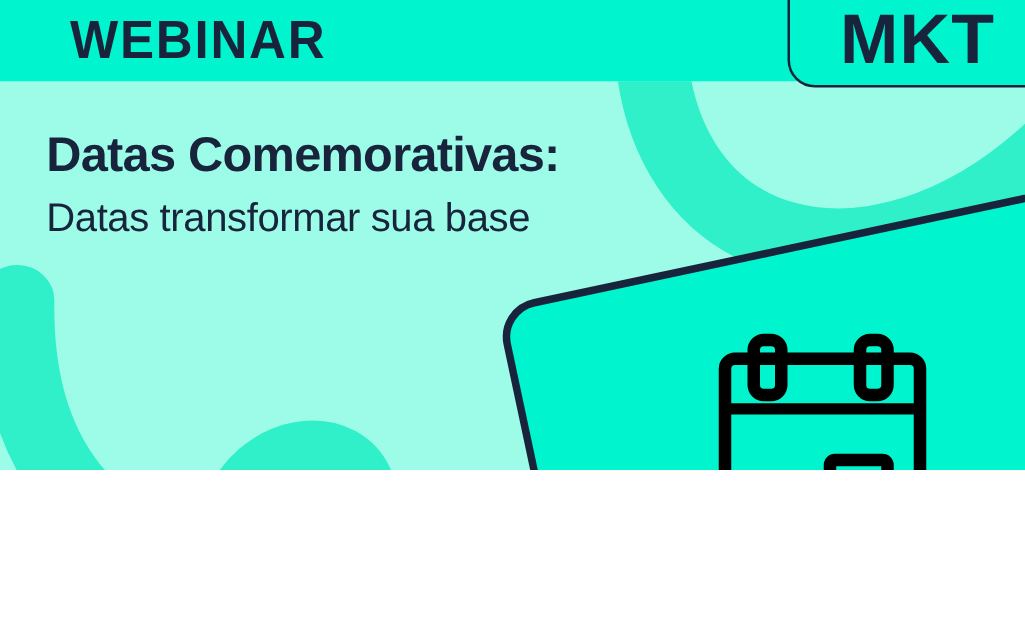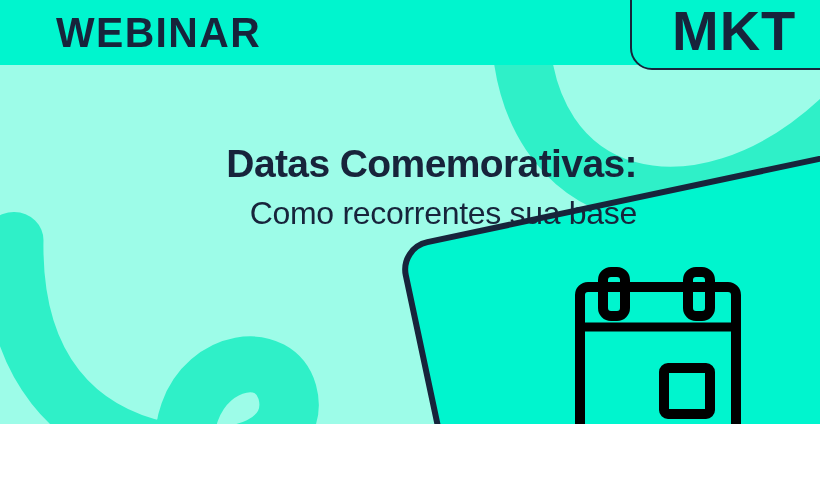--- a/index.html
+++ b/index.html
@@ -7,24 +7,23 @@
     margin: 0;
     padding: 0;
     background: #ffffff;
   }
   body {
     font-family: "Liberation Sans", sans-serif;
   }
   #banner {
     position: relative;
     width: 820px;
-    height: 424px;
+    height: 376px;
     overflow: hidden;
     background: #d946ef;
-    text-align: right;
   }
   #artboard {
     position: absolute;
     inset: 0;
     width: 820px;
     height: 500px;
   }
   
   .topbar {
     position: absolute;
@@ -75,21 +74,20 @@
     color: #17243B;
     white-space: nowrap;
   }
   
   .headline {
     position: absolute;
     left: 37px;
     top: 102px;
     z-index: 9;
     width: 600px;
-    margin-top: 39px;
   }
   .headline .h-main {
     font-family: "Liberation Sans", sans-serif;
     font-weight: bold;
     font-size: 39px;
     line-height: 46px;
     letter-spacing: -0.6px;
     color: #17243B;
     margin: 0 0 6px 0;
     white-space: nowrap;
@@ -153,16 +151,16 @@
   <div class="topbar"></div>
 
   <div class="mkt-badge"></div>
 
   <div class="webinar-label">WEBINAR</div>
 
   <div class="mkt-label">MKT</div>
 
   <div class="headline">
     <p class="h-main">Datas Comemorativas:</p>
-    <p class="h-sub">Como recorrentes sua base</p>
+    <p class="h-sub">Datas transformar sua base</p>
   </div>
 
 </div>
 
 </body></html>

